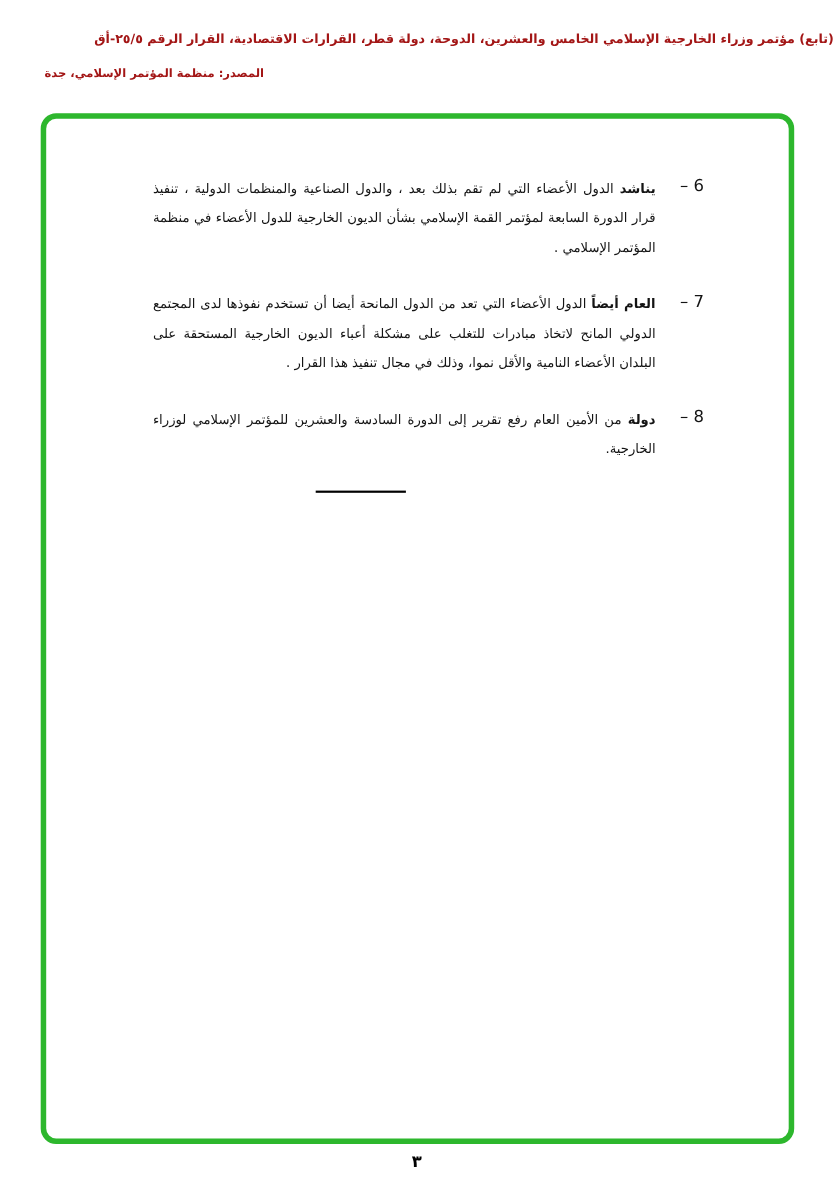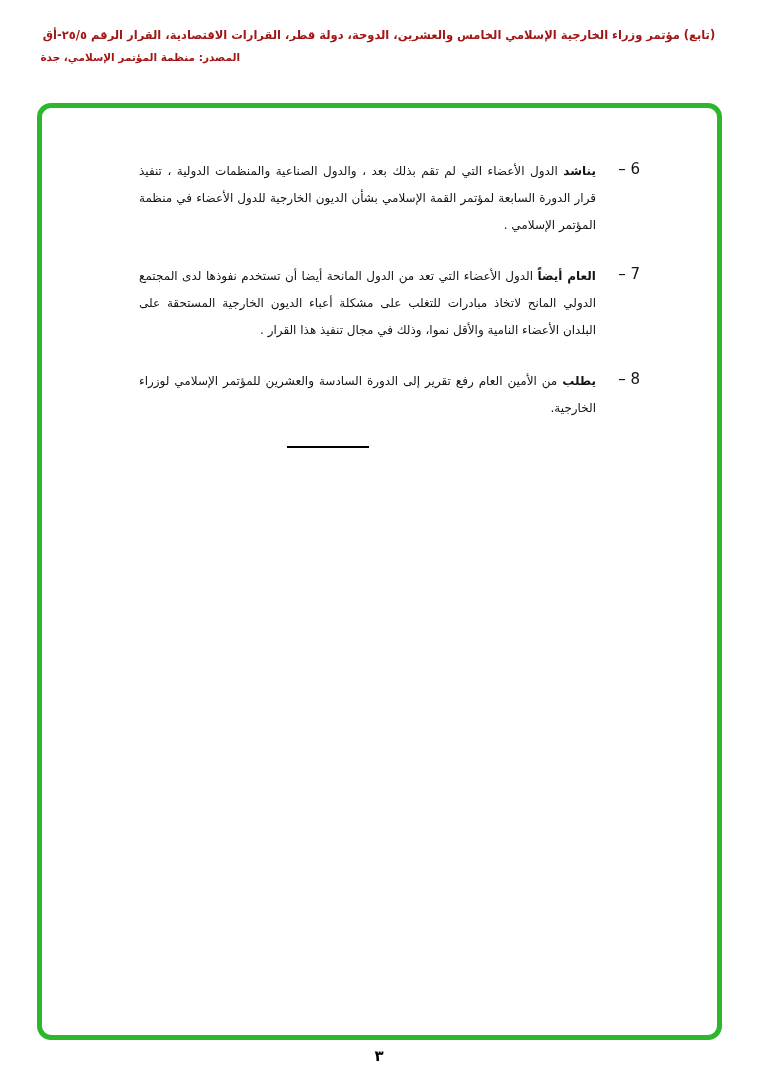--- a/index.html
+++ b/index.html
@@ -6,22 +6,22 @@
   body {
     width: 758px; height: 1078px;
     background: #ffffff;
     font-family: "DejaVu Sans", sans-serif;
     position: relative;
     overflow: hidden;
   }
   .page { position: relative; width: 758px; height: 1078px; background: #ffffff; }
 
   .doc-header { position: absolute; top: 28px; left: 0; right: 0; direction: rtl; color: #a31616; }
-  .doc-header .line1 { font-size: 11.5px; font-weight: bold; text-align: center; white-space: nowrap; }
-  .doc-header .line2 { font-size: 10.5px; font-weight: bold; text-align: right; padding-right: 518px; margin-top: 9px; white-space: nowrap; }
+  .doc-header .line1 { font-size: 11.5px; font-weight: bold; white-space: nowrap; }
+  .doc-header .line2 { font-size: 10.5px; font-weight: bold; text-align: right; padding-right: 518px; margin-top: 19px; white-space: nowrap; }
 
   .green-box {
     position: absolute; left: 37px; top: 103px;
     width: 685px; height: 937px;
     border: 5px solid #2db72d; border-radius: 14px;
     background: #ffffff;
     box-sizing: border-box;
   }
 
   .content { direction: rtl; padding: 50px 77px 0 97px; color: #141414; }
@@ -56,21 +56,21 @@
         <p class="item-text"><b class="lead">يناشد</b> <span>الدول الأعضاء التي لم تقم بذلك بعد ، والدول الصناعية والمنظمات الدولية ، تنفيذ قرار الدورة السابعة لمؤتمر القمة الإسلامي بشأن الديون الخارجية للدول الأعضاء في منظمة المؤتمر الإسلامي .</span></p>
       </div>
 
       <div class="item">
         <div class="item-number">7 –</div>
         <p class="item-text"><b class="lead">العام أيضاً</b> <span>الدول الأعضاء التي تعد من الدول المانحة أيضا أن تستخدم نفوذها لدى المجتمع الدولي المانح لاتخاذ مبادرات للتغلب على مشكلة أعباء الديون الخارجية المستحقة على البلدان الأعضاء النامية والأقل نموا، وذلك في مجال تنفيذ هذا القرار .</span></p>
       </div>
 
       <div class="item">
         <div class="item-number">8 –</div>
-        <p class="item-text"><b class="lead">يطلب</b> <span>من الأمين العام رفع تقرير إلى الدورة السادسة والعشرين للمؤتمر الإسلامي لوزراء الخارجية.</span></p>
+        <p class="item-text"><b class="lead">دولة</b> <span>من الأمين العام رفع تقرير إلى الدورة السادسة والعشرين للمؤتمر الإسلامي لوزراء الخارجية.</span></p>
       </div>
 
       <div class="divider-row">
         <div class="divider"></div>
       </div>
 
     </div>
   </div>
 
   <div class="page-number">٣</div>

